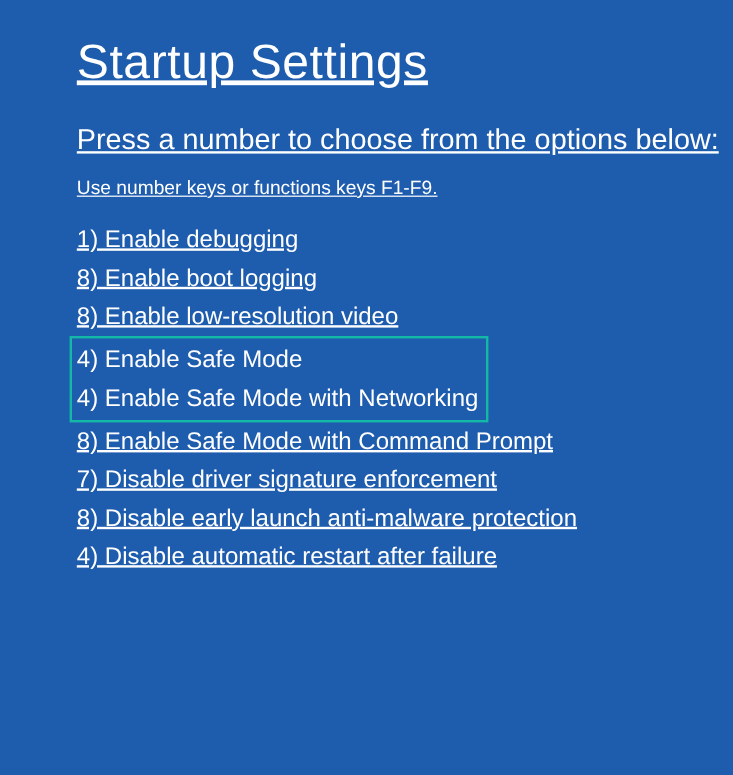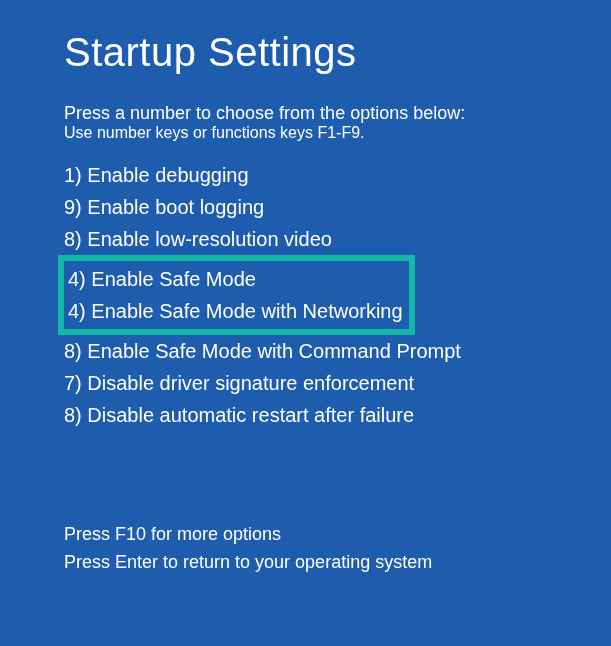--- a/index.html
+++ b/index.html
@@ -11,75 +11,74 @@
       width: 611px;
       height: 646px;
       background-color: #1e5cad;
       font-family: "Segoe UI Light", "Segoe UI", Arial, sans-serif;
       color: #ffffff;
       overflow: hidden;
       font-weight: 300;
     }
     .container {
       padding: 30px 0 0 64px;
+      text-decoration: underline;
     }
     .title {
       font-size: 40px;
       font-weight: 300;
       margin-bottom: 28px;
       letter-spacing: 0.5px;
     }
     .subtitle {
-      font-size: 18px;
+      font-size: 24px;
       font-weight: 300;
+      margin-bottom: 18px;
     }
     .instruction {
       font-size: 16px;
       font-weight: 400;
       margin-bottom: 17px;
     }
     .options-list {
       margin-bottom: 90px;
     }
     .option-item {
       font-size: 20px;
       font-weight: 300;
       line-height: 1.6;
       margin-bottom: 0px;
     }
     .highlight-box {
-      border: 6px solid #14b8a6;
+      border: 2px solid #14b8a6;
       padding: 2px 6px 2px 4px;
       margin-left: -6px;
       display: inline-block;
     }
     .footer-options {
       font-size: 18px;
       font-weight: 300;
       line-height: 1.55;
     }
   </style>
 </head>
 <body>
 
 <div class="container">
   <h1 class="title">Startup Settings</h1>
   <div class="subtitle">Press a number to choose from the options below:</div>
   <div class="instruction">Use number keys or functions keys F1-F9.</div>
 
   <div class="options-list">
     <div class="option-item">1) Enable debugging</div>
-    <div class="option-item">9) Enable boot logging</div>
+    <div class="option-item">8) Enable boot logging</div>
     <div class="option-item">8) Enable low-resolution video</div>
     <div class="highlight-box">
       <div class="option-item">4) Enable Safe Mode</div>
       <div class="option-item">4) Enable Safe Mode with Networking</div>
     </div>
     <div class="option-item">8) Enable Safe Mode with Command Prompt</div>
     <div class="option-item">7) Disable driver signature enforcement</div>
-    <div class="option-item">8) Disable automatic restart after failure</div>
+    <div class="option-item">8) Disable early launch anti-malware protection</div>
+    <div class="option-item">4) Disable automatic restart after failure</div>
   </div>
 
-  <div class="footer-options">
-    <div>Press F10 for more options</div>
-    <div>Press Enter to return to your operating system</div>
-  </div>
 </div>
 
 </body></html>

